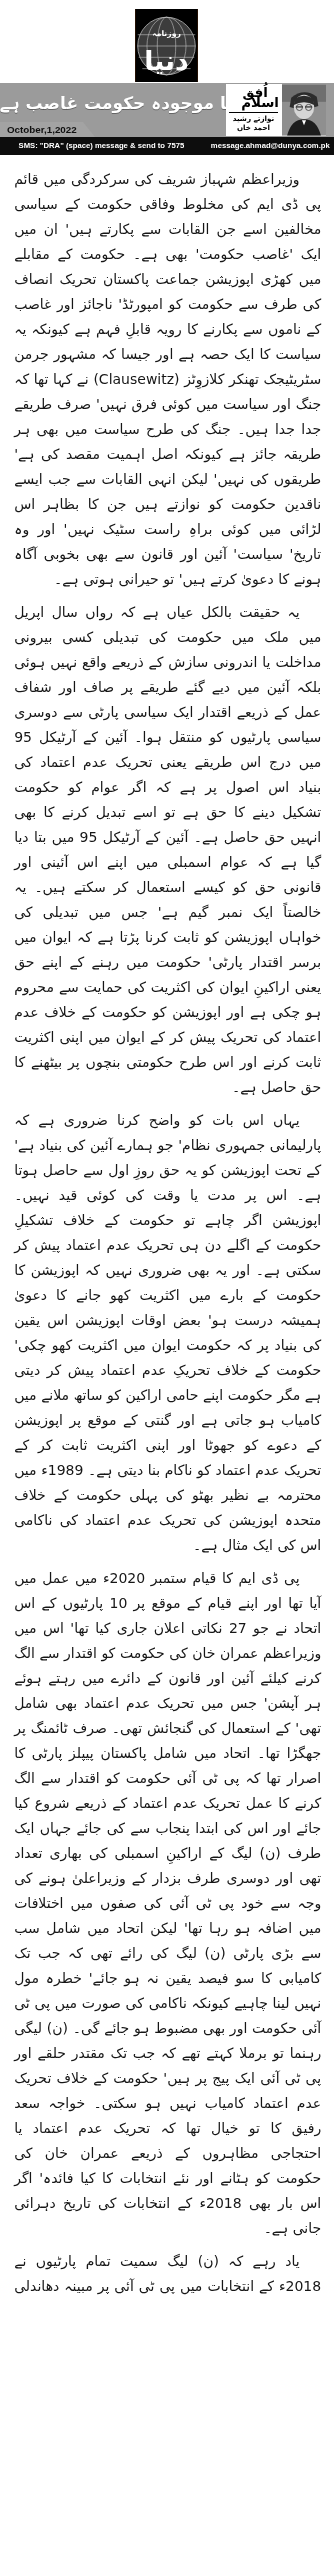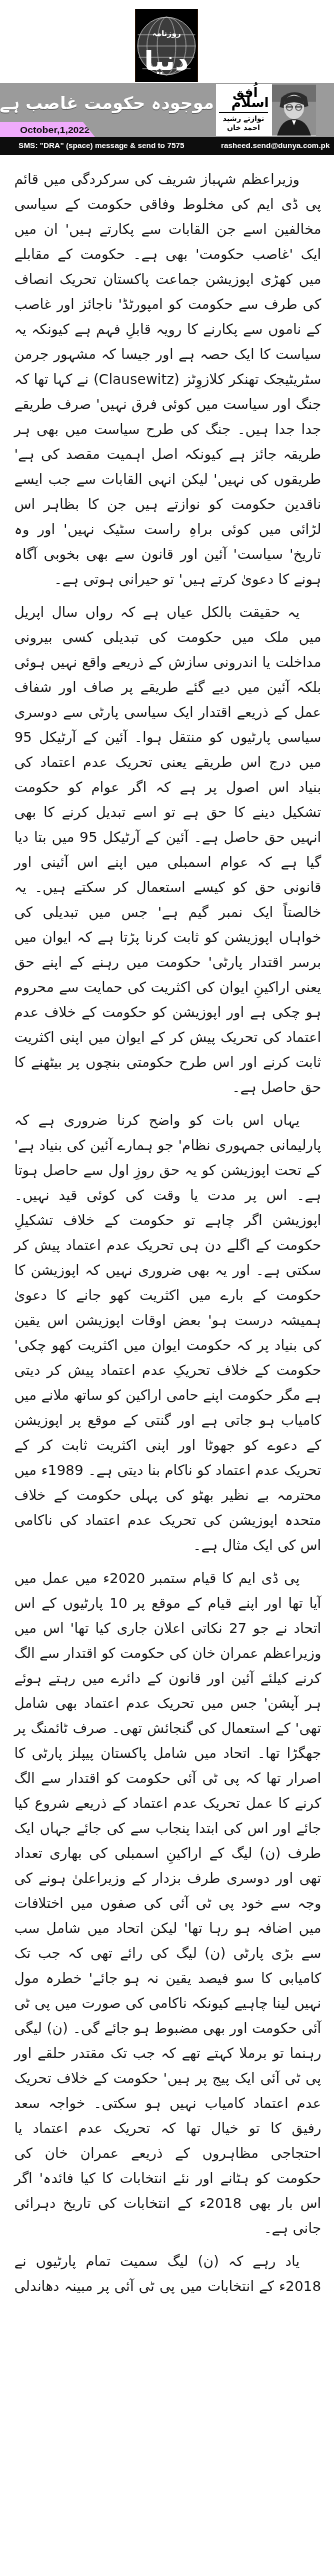--- a/index.html
+++ b/index.html
@@ -19,28 +19,28 @@
     background:#9b9b9b;
   }
   .headline {
     position:absolute; left:0; top:86px; width:233px; height:33px;
     display:flex; align-items:center; justify-content:center;
     direction:rtl; color:#ffffff; font-size:17px; font-weight:bold;
     text-shadow:0 0.5px 0.5px rgba(0,0,0,.35); white-space:nowrap;
   }
   .date-box {
     position:absolute; left:0; top:122px; width:98px; height:15px;
-    background:#f0abfc; clip-path:polygon(0 0,83px 0,95px 100%,0 100%);
+    background:#a3a3a3; clip-path:polygon(0 0,83px 0,95px 100%,0 100%);
     display:flex; align-items:center;
     font-family:"Liberation Sans", sans-serif; font-weight:bold;
-    font-size:9.8px; color:#111; padding-left:20px; box-sizing:border-box;
+    font-size:9.8px; color:#111; padding-left:7px; box-sizing:border-box;
   }
   
   .column-box {
-    position:absolute; left:216px; top:84px; width:100px; height:52px;
+    position:absolute; left:226px; top:84px; width:100px; height:52px;
     background:#ffffff; display:flex;
   }
   .column-titles { flex:1 1 auto; position:relative; direction:rtl; padding:2.1px 3.1px 0 2.1px; }
   .col-word2 { display:block; text-align:left; font-size:13.4px; font-weight:bold; color:#000; line-height:13.4px; margin-left:14.4px; }
   .col-word1 { display:block; text-align:right; font-size:13.4px; font-weight:bold; color:#000; line-height:13.4px; margin-top:-3.1px; }
   .col-rule { height:1px; background:#000; margin:2.1px 1px 1.5px 1px; }
   .col-author { display:block; text-align:center; font-size:7.2px; font-weight:bold; color:#000; direction:rtl; }
   .photo { flex:0 0 44px; height:52px; }
   
   .sms-strip {
@@ -105,21 +105,21 @@
         <circle cx="34" cy="45" r="6" fill="none" stroke="#333" stroke-width="1.5"></circle>
         <circle cx="52" cy="45" r="6" fill="none" stroke="#333" stroke-width="1.5"></circle>
         <path d="M10 100 q8 -32 33 -32 q25 0 33 32 z" fill="#1d1d1d"></path>
         <path d="M39 70 l4 10 l4 -10 z" fill="#ffffff"></path>
       </svg>
     </div>
   </div>
 
   <div class="sms-strip">
     <span>SMS: "DRA" (space) message &amp; send to 7575</span>
-    <span>rasheed.send@dunya.com.pk</span>
+    <span>message.ahmad@dunya.com.pk</span>
   </div>
 
   <div class="body-text" lang="ur" dir="rtl">
     <p>وزیراعظم شہباز شریف کی سرکردگی میں قائم پی ڈی ایم کی مخلوط وفاقی حکومت کے سیاسی مخالفین اسے جن القابات سے پکارتے ہیں' ان میں ایک 'غاصب حکومت' بھی ہے۔ حکومت کے مقابلے میں کھڑی اپوزیشن جماعت پاکستان تحریک انصاف کی طرف سے حکومت کو امپورٹڈ' ناجائز اور غاصب کے ناموں سے پکارنے کا رویہ قابلِ فہم ہے کیونکہ یہ سیاست کا ایک حصہ ہے اور جیسا کہ مشہور جرمن سٹریٹیجک تھنکر کلازوِٹز (Clausewitz) نے کہا تھا کہ جنگ اور سیاست میں کوئی فرق نہیں' صرف طریقے جدا جدا ہیں۔ جنگ کی طرح سیاست میں بھی ہر طریقہ جائز ہے کیونکہ اصل اہمیت مقصد کی ہے' طریقوں کی نہیں' لیکن انہی القابات سے جب ایسے ناقدین حکومت کو نوازتے ہیں جن کا بظاہر اس لڑائی میں کوئی براہِ راست سٹیک نہیں' اور وہ تاریخ' سیاست' آئین اور قانون سے بھی بخوبی آگاہ ہونے کا دعویٰ کرتے ہیں' تو حیرانی ہوتی ہے۔</p>
     <p>یہ حقیقت بالکل عیاں ہے کہ رواں سال اپریل میں ملک میں حکومت کی تبدیلی کسی بیرونی مداخلت یا اندرونی سازش کے ذریعے واقع نہیں ہوئی بلکہ آئین میں دیے گئے طریقے پر صاف اور شفاف عمل کے ذریعے اقتدار ایک سیاسی پارٹی سے دوسری سیاسی پارٹیوں کو منتقل ہوا۔ آئین کے آرٹیکل 95 میں درج اس طریقے یعنی تحریک عدم اعتماد کی بنیاد اس اصول پر ہے کہ اگر عوام کو حکومت تشکیل دینے کا حق ہے تو اسے تبدیل کرنے کا بھی انہیں حق حاصل ہے۔ آئین کے آرٹیکل 95 میں بتا دیا گیا ہے کہ عوام اسمبلی میں اپنے اس آئینی اور قانونی حق کو کیسے استعمال کر سکتے ہیں۔ یہ خالصتاً ایک نمبر گیم ہے' جس میں تبدیلی کی خواہاں اپوزیشن کو ثابت کرنا پڑتا ہے کہ ایوان میں برسر اقتدار پارٹی' حکومت میں رہنے کے اپنے حق یعنی اراکینِ ایوان کی اکثریت کی حمایت سے محروم ہو چکی ہے اور اپوزیشن کو حکومت کے خلاف عدم اعتماد کی تحریک پیش کر کے ایوان میں اپنی اکثریت ثابت کرنے اور اس طرح حکومتی بنچوں پر بیٹھنے کا حق حاصل ہے۔</p>
     <p>یہاں اس بات کو واضح کرنا ضروری ہے کہ پارلیمانی جمہوری نظام' جو ہمارے آئین کی بنیاد ہے' کے تحت اپوزیشن کو یہ حق روزِ اول سے حاصل ہوتا ہے۔ اس پر مدت یا وقت کی کوئی قید نہیں۔ اپوزیشن اگر چاہے تو حکومت کے خلاف تشکیلِ حکومت کے اگلے دن ہی تحریک عدم اعتماد پیش کر سکتی ہے۔ اور یہ بھی ضروری نہیں کہ اپوزیشن کا حکومت کے بارے میں اکثریت کھو جانے کا دعویٰ ہمیشہ درست ہو' بعض اوقات اپوزیشن اس یقین کی بنیاد پر کہ حکومت ایوان میں اکثریت کھو چکی' حکومت کے خلاف تحریکِ عدم اعتماد پیش کر دیتی ہے مگر حکومت اپنے حامی اراکین کو ساتھ ملانے میں کامیاب ہو جاتی ہے اور گنتی کے موقع پر اپوزیشن کے دعوے کو جھوٹا اور اپنی اکثریت ثابت کر کے تحریک عدم اعتماد کو ناکام بنا دیتی ہے۔ 1989ء میں محترمہ بے نظیر بھٹو کی پہلی حکومت کے خلاف متحدہ اپوزیشن کی تحریک عدم اعتماد کی ناکامی اس کی ایک مثال ہے۔</p>
     <p>پی ڈی ایم کا قیام ستمبر 2020ء میں عمل میں آیا تھا اور اپنے قیام کے موقع پر 10 پارٹیوں کے اس اتحاد نے جو 27 نکاتی اعلان جاری کیا تھا' اس میں وزیراعظم عمران خان کی حکومت کو اقتدار سے الگ کرنے کیلئے آئین اور قانون کے دائرے میں رہتے ہوئے ہر آپشن' جس میں تحریک عدم اعتماد بھی شامل تھی' کے استعمال کی گنجائش تھی۔ صرف ٹائمنگ پر جھگڑا تھا۔ اتحاد میں شامل پاکستان پیپلز پارٹی کا اصرار تھا کہ پی ٹی آئی حکومت کو اقتدار سے الگ کرنے کا عمل تحریک عدم اعتماد کے ذریعے شروع کیا جائے اور اس کی ابتدا پنجاب سے کی جائے جہاں ایک طرف (ن) لیگ کے اراکینِ اسمبلی کی بھاری تعداد تھی اور دوسری طرف بزدار کے وزیراعلیٰ ہونے کی وجہ سے خود پی ٹی آئی کی صفوں میں اختلافات میں اضافہ ہو رہا تھا' لیکن اتحاد میں شامل سب سے بڑی پارٹی (ن) لیگ کی رائے تھی کہ جب تک کامیابی کا سو فیصد یقین نہ ہو جائے' خطرہ مول نہیں لینا چاہیے کیونکہ ناکامی کی صورت میں پی ٹی آئی حکومت اور بھی مضبوط ہو جائے گی۔ (ن) لیگی رہنما تو برملا کہتے تھے کہ جب تک مقتدر حلقے اور پی ٹی آئی ایک پیج پر ہیں' حکومت کے خلاف تحریک عدم اعتماد کامیاب نہیں ہو سکتی۔ خواجہ سعد رفیق کا تو خیال تھا کہ تحریک عدم اعتماد یا احتجاجی مظاہروں کے ذریعے عمران خان کی حکومت کو ہٹانے اور نئے انتخابات کا کیا فائدہ' اگر اس بار بھی 2018ء کے انتخابات کی تاریخ دہرائی جانی ہے۔</p>
     <p>یاد رہے کہ (ن) لیگ سمیت تمام پارٹیوں نے 2018ء کے انتخابات میں پی ٹی آئی پر مبینہ دھاندلی کا الزام لگایا تھا۔ جمعیت علمائے اسلام (ف) کے رہنما مولانا فضل الرحمن نے تو قومی اسمبلی کے بائیکاٹ کی تجویز دی تھی' لیکن اپوزیشن میں شامل باقی جماعتوں' جن میں پی پی پی اور (ن) لیگ بھی شامل تھیں' نے مولانا کی اس تجویز سے اتفاق نہیں کیا اور فیصلہ ہوا کہ جمہوری عمل کے تسلسل کی خاطر' پی ٹی آئی حکومت کو اپنی آئینی مدت کے پانچ سال پورے کرنے کا موقع دینا چاہیے۔ یوں متحدہ اپوزیشن نے سسٹم میں ایک سٹیک ہولڈر ہونے کی حیثیت سے شہباز شریف کو لیڈر آف دی اپوزیشن چن لیا لیکن عمران خان شریف اور زرداری خاندان کی مبینہ کرپشن کے جس بیانیے کی بنیاد پر سیاست میں کامیاب ہوئے تھے' اقتدار میں آ کر اس پر پوری تندہی اور جوش و خروش سے عملدرآمد کرنا شروع کر دیا۔ مشرف دور میں نیب کو سیاستدانوں کے خلاف استعمال کرنے کیلئے جو غیر معمولی اختیارات دیے گئے تھے' عمران خان نے اپنے پونے چار سالہ دورِ حکومت میں ان کا بھرپور فائدہ اٹھایا اور نہ صرف (ن) لیگ اور پی پی کی اعلیٰ قیادت بلکہ ان کے قریبی ساتھیوں کو بھی طویل عرصے تک نیب کی تحویل میں جیل میں رکھا۔</p>
 
   </div>

